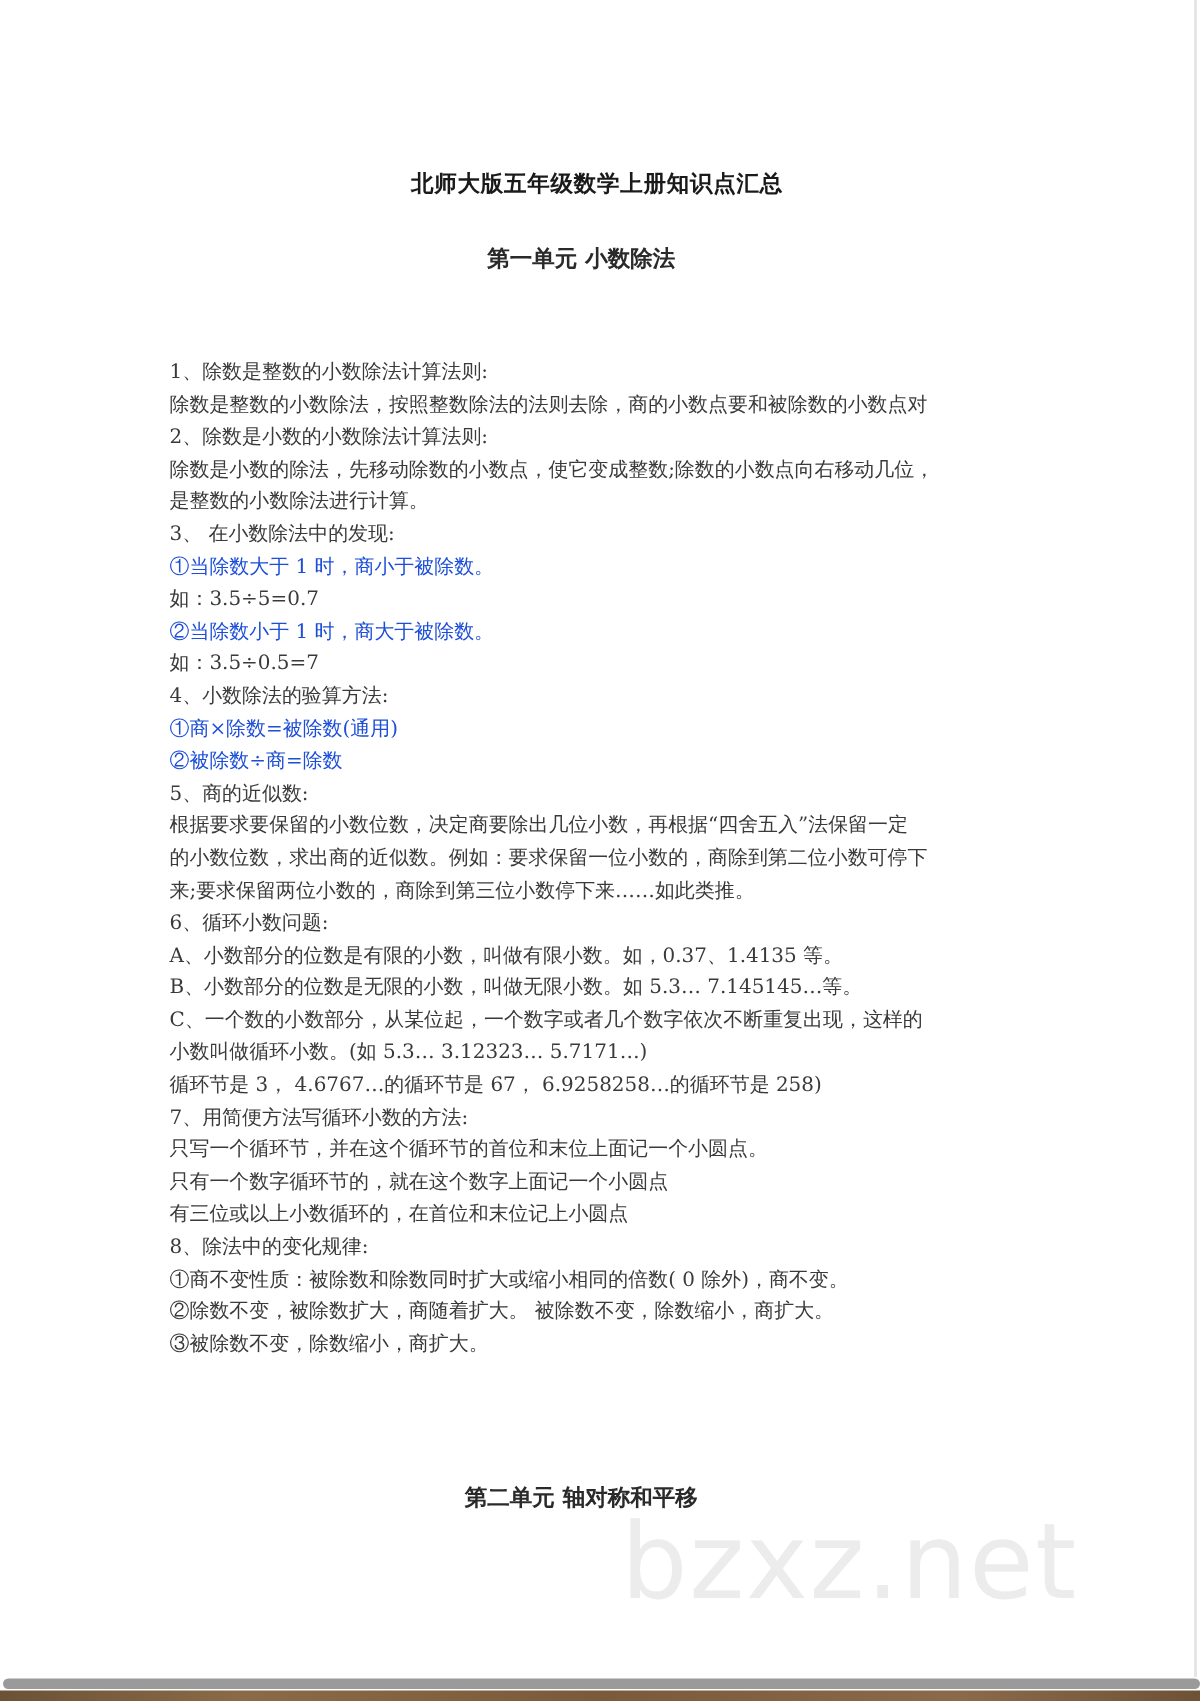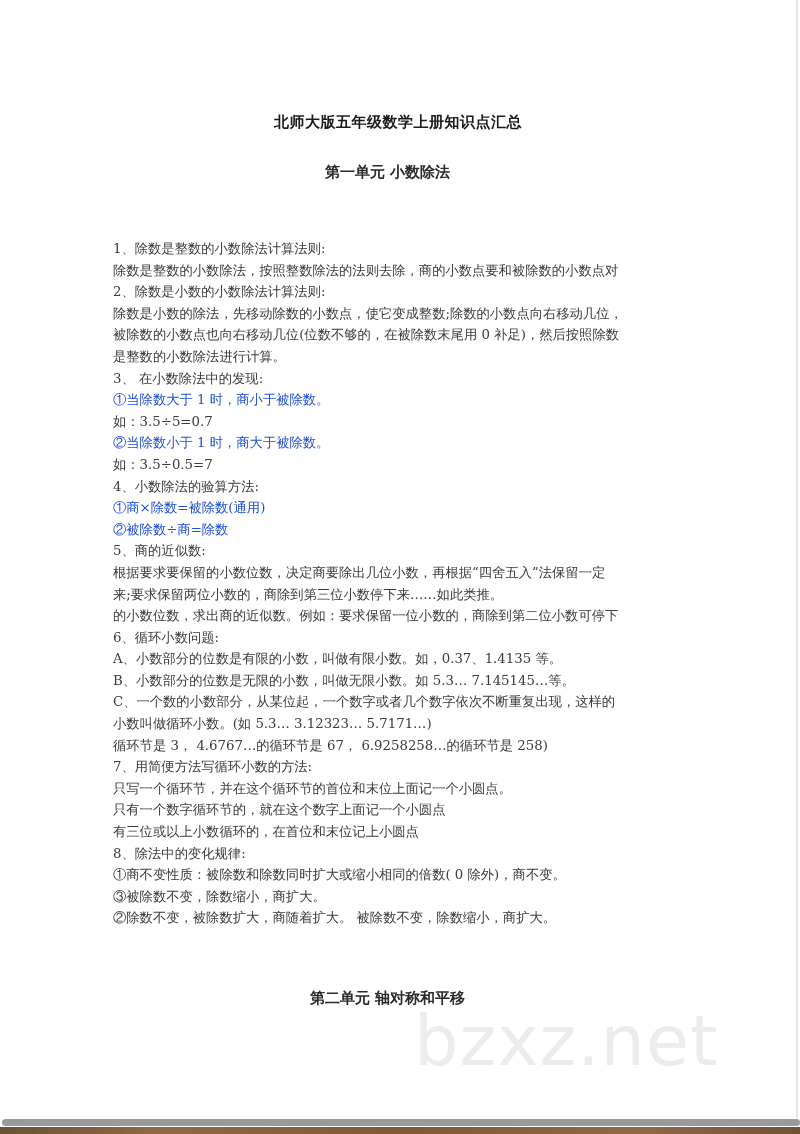--- a/index.html
+++ b/index.html
@@ -54,48 +54,47 @@
 
 <div class="page">
   <div class="title">北师大版五年级数学上册知识点汇总</div>
   <div class="unit-heading unit1">第一单元  小数除法</div>
 
   <div class="content">
     <div class="line">1、除数是整数的小数除法计算法则:</div>
     <div class="line">除数是整数的小数除法，按照整数除法的法则去除，商的小数点要和被除数的小数点对</div>
     <div class="line">2、除数是小数的小数除法计算法则:</div>
     <div class="line">除数是小数的除法，先移动除数的小数点，使它变成整数;除数的小数点向右移动几位，</div>
-    <div class="line">被除数的小数点也向右移动几位(位数不够的，在被除数末尾用 0 补足)，然后按照除数</div>
     <div class="line">是整数的小数除法进行计算。</div>
     <div class="line">3、  在小数除法中的发现:</div>
     <div class="line red">①当除数大于 1 时，商小于被除数。</div>
     <div class="line">如：3.5÷5=0.7</div>
     <div class="line red">②当除数小于 1 时，商大于被除数。</div>
     <div class="line">如：3.5÷0.5=7</div>
     <div class="line">4、小数除法的验算方法:</div>
     <div class="line red">①商×除数=被除数(通用)</div>
     <div class="line red">②被除数÷商=除数</div>
     <div class="line">5、商的近似数:</div>
     <div class="line">根据要求要保留的小数位数，决定商要除出几位小数，再根据“四舍五入”法保留一定</div>
+    <div class="line">的小数位数，求出商的近似数。例如：要求保留一位小数的，商除到第二位小数可停下</div>
     <div class="line">来;要求保留两位小数的，商除到第三位小数停下来……如此类推。</div>
-    <div class="line">的小数位数，求出商的近似数。例如：要求保留一位小数的，商除到第二位小数可停下</div>
     <div class="line">6、循环小数问题:</div>
     <div class="line">A、小数部分的位数是有限的小数，叫做有限小数。如，0.37、1.4135 等。</div>
     <div class="line">B、小数部分的位数是无限的小数，叫做无限小数。如 5.3… 7.145145…等。</div>
     <div class="line">C、一个数的小数部分，从某位起，一个数字或者几个数字依次不断重复出现，这样的</div>
     <div class="line">小数叫做循环小数。(如 5.3… 3.12323… 5.7171…)</div>
     <div class="line">循环节是 3，  4.6767…的循环节是 67，  6.9258258…的循环节是 258)</div>
     <div class="line">7、用简便方法写循环小数的方法:</div>
     <div class="line">只写一个循环节，并在这个循环节的首位和末位上面记一个小圆点。</div>
     <div class="line">只有一个数字循环节的，就在这个数字上面记一个小圆点</div>
     <div class="line">有三位或以上小数循环的，在首位和末位记上小圆点</div>
     <div class="line">8、除法中的变化规律:</div>
     <div class="line">①商不变性质：被除数和除数同时扩大或缩小相同的倍数( 0 除外)，商不变。</div>
+    <div class="line">②除数不变，被除数扩大，商随着扩大。 被除数不变，除数缩小，商扩大。</div>
     <div class="line">③被除数不变，除数缩小，商扩大。</div>
-    <div class="line">②除数不变，被除数扩大，商随着扩大。 被除数不变，除数缩小，商扩大。</div>
   </div>
 
   <div class="watermark">bzxz.net</div>
   <div class="unit-heading unit2">第二单元 轴对称和平移</div>
 </div>
 
 <div class="scrollbar"></div>
 <div class="bottom-strip"></div>
 
 </body></html>

